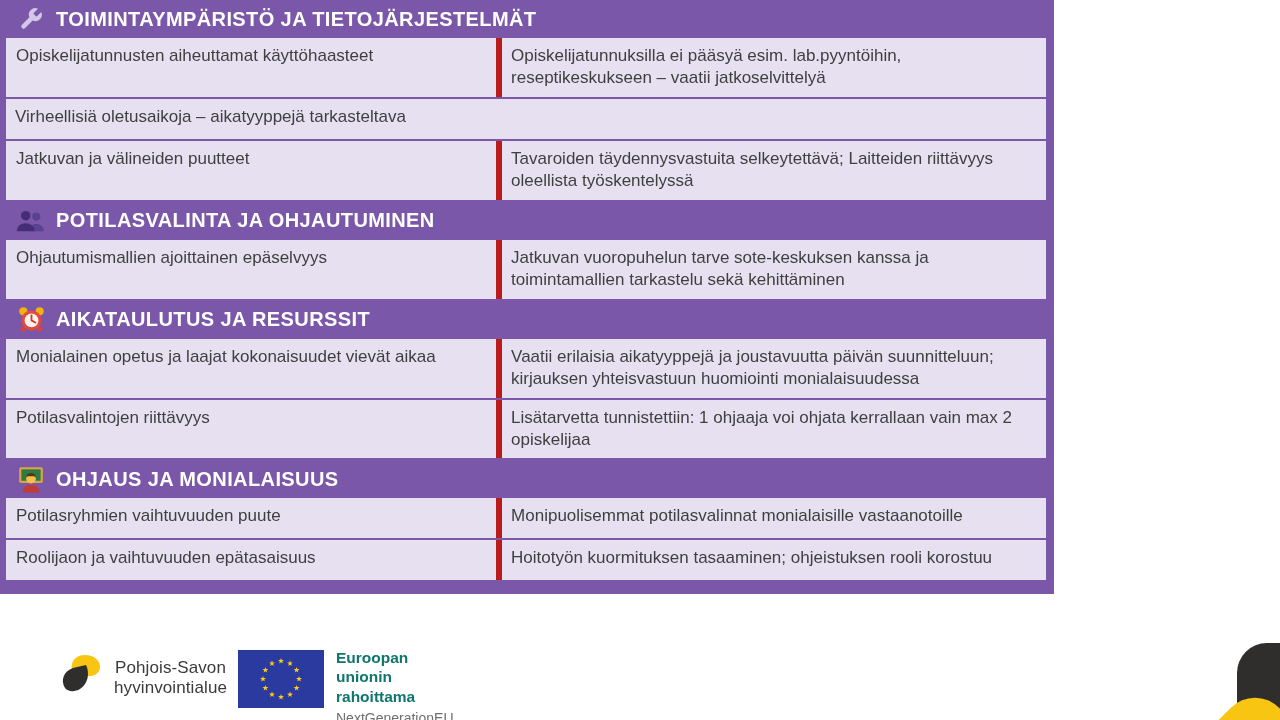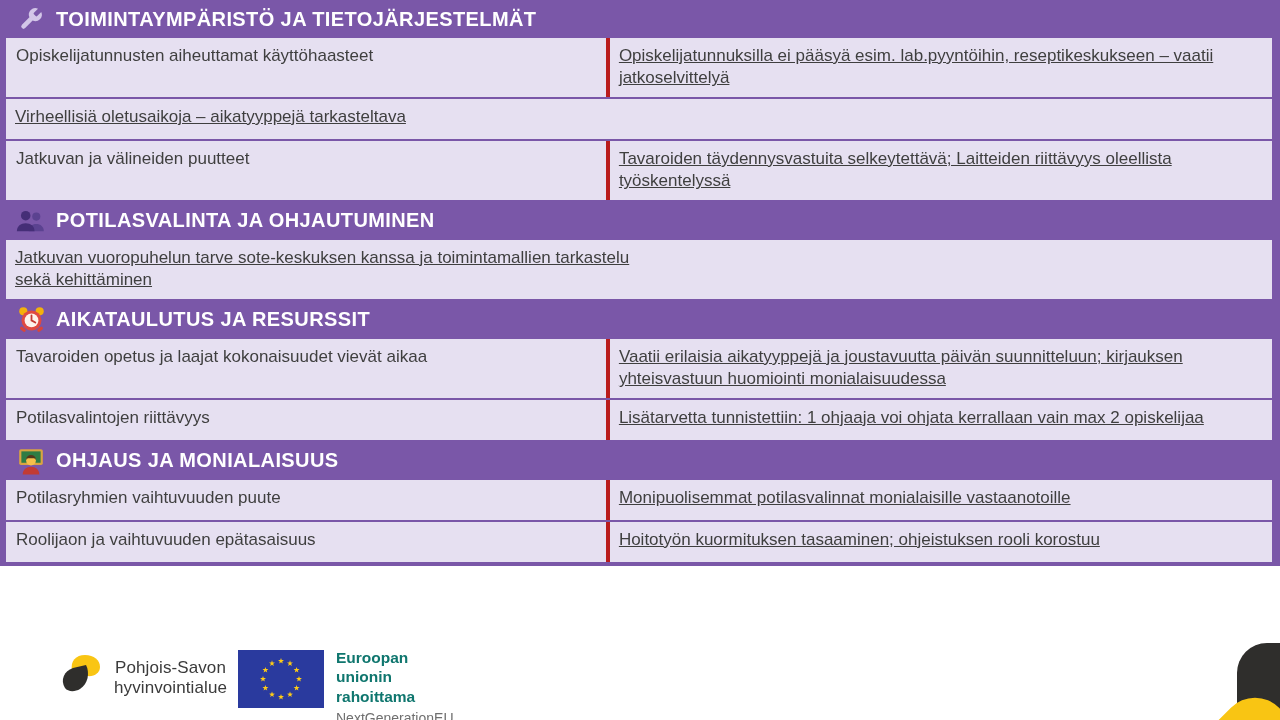--- a/index.html
+++ b/index.html
@@ -2,43 +2,43 @@
 <html><head>
 <meta charset="utf-8">
 <style>
   html,body{margin:0;padding:0;background:#fff;}
   .slide{
     position:relative;width:1280px;height:720px;overflow:hidden;background:#ffffff;
     font-family:"Liberation Sans", sans-serif;
   }
   
   .table-wrap{
-    position:absolute;top:0;left:0;width:1280px;
+    position:absolute;top:0;left:0;width:1054px;
     background:#7a57a8;
-    padding-bottom:2px;
+    padding-bottom:12px;
   }
   .band{
     height:38px;display:flex;align-items:center;
     background:#7a57a8;color:#ffffff;
     padding-left:16px;gap:10px;
   }
   .band-icon{display:flex;align-items:center;justify-content:center;width:30px;height:30px;flex:0 0 auto;}
   .band-title{
     font-size:20px;font-weight:bold;letter-spacing:0.4px;white-space:nowrap;
   }
   .row{
     display:flex;margin:0 8px 2px 6px;background:#e6e0f1;min-height:40px;
   }
   .cell{
     box-sizing:border-box;padding:7px 12px 7px 10px;
     font-size:17px;line-height:1.32;color:#3f3f3f;
     display:block;
   }
-  .cell-l{width:47.7%;border-right:4px solid #b91c1c;}
-  .cell-r{width:52.3%;padding-left:9px;text-decoration:underline;}
+  .cell-l{width:47.7%;border-right:6px solid #b91c1c;}
+  .cell-r{width:52.3%;padding-left:9px;}
   
   .footer{position:absolute;left:0;top:640px;width:1280px;height:80px;background:#ffffff;}
   .psh-logo{position:absolute;left:58px;top:10px;width:160px;height:60px;text-align:center;}
   .psh-mark{position:absolute;left:0;top:2px;width:48px;height:54px;}
   .psh-text{
     position:absolute;left:56px;top:8px;font-size:17px;line-height:1.18;color:#3b3b3b;letter-spacing:0.1px;
   }
   .eu-logo{position:absolute;left:238px;top:8px;height:64px;}
   .eu-flag{position:absolute;left:0;top:2px;}
   .eu-text{position:absolute;left:98px;top:0;}
@@ -84,38 +84,39 @@
           <svg viewBox="0 0 34 26" width="30" height="24">
             <circle cx="23" cy="8" r="4.6" fill="#5b4290"></circle>
             <path d="M14.5 24.5c0-5 3.8-8 8.5-8s8.5 3 8.5 8z" fill="#5b4290"></path>
             <circle cx="11" cy="7" r="5.4" fill="#452e77"></circle>
             <path d="M1 24.5c0-5.6 4.4-9 10-9s10 3.4 10 9z" fill="#452e77"></path>
           </svg>
         </span>
         <span class="band-title">POTILASVALINTA JA OHJAUTUMINEN</span>
       </div>
       <div class="row">
+        <div class="cell cell-l">Ohjautumismallien ajoittainen epäselvyys</div>
         <div class="cell cell-r">Jatkuvan vuoropuhelun tarve sote-keskuksen kanssa ja toimintamallien tarkastelu sekä kehittäminen</div>
       </div>
       <div class="band">
         <span class="band-icon">
           <svg viewBox="0 0 32 32" width="29" height="29">
             <circle cx="7" cy="7" r="4.5" fill="#f3b10c"></circle>
             <circle cx="25" cy="7" r="4.5" fill="#f3b10c"></circle>
             <rect x="3" y="25" width="7" height="3.5" rx="1.7" transform="rotate(38 6.5 26.7)" fill="#d8453c"></rect>
             <rect x="22" y="25" width="7" height="3.5" rx="1.7" transform="rotate(-38 25.5 26.7)" fill="#d8453c"></rect>
             <circle cx="16" cy="17" r="11" fill="#e04a41"></circle>
             <circle cx="16" cy="17" r="7.6" fill="#fdf3ec"></circle>
             <path d="M16 17V11.6M16 17l4.2 2.4" stroke="#c43a33" stroke-width="2" stroke-linecap="round" fill="none"></path>
           </svg>
         </span>
         <span class="band-title">AIKATAULUTUS JA RESURSSIT</span>
       </div>
       <div class="row">
-        <div class="cell cell-l">Tavaroiden opetus ja laajat kokonaisuudet vievät aikaa</div>
+        <div class="cell cell-l">Monialainen opetus ja laajat kokonaisuudet vievät aikaa</div>
         <div class="cell cell-r">Vaatii erilaisia aikatyyppejä ja joustavuutta päivän suunnitteluun; kirjauksen yhteisvastuun huomiointi monialaisuudessa</div>
       </div>
       <div class="row">
         <div class="cell cell-l">Potilasvalintojen riittävyys</div>
         <div class="cell cell-r">Lisätarvetta tunnistettiin: 1 ohjaaja voi ohjata kerrallaan vain max 2 opiskelijaa</div>
       </div>
       <div class="band">
         <span class="band-icon">
           <svg viewBox="0 0 32 32" width="28" height="28">
             <rect x="2.5" y="2.5" width="27" height="18" rx="2" fill="#d9a441"></rect>

